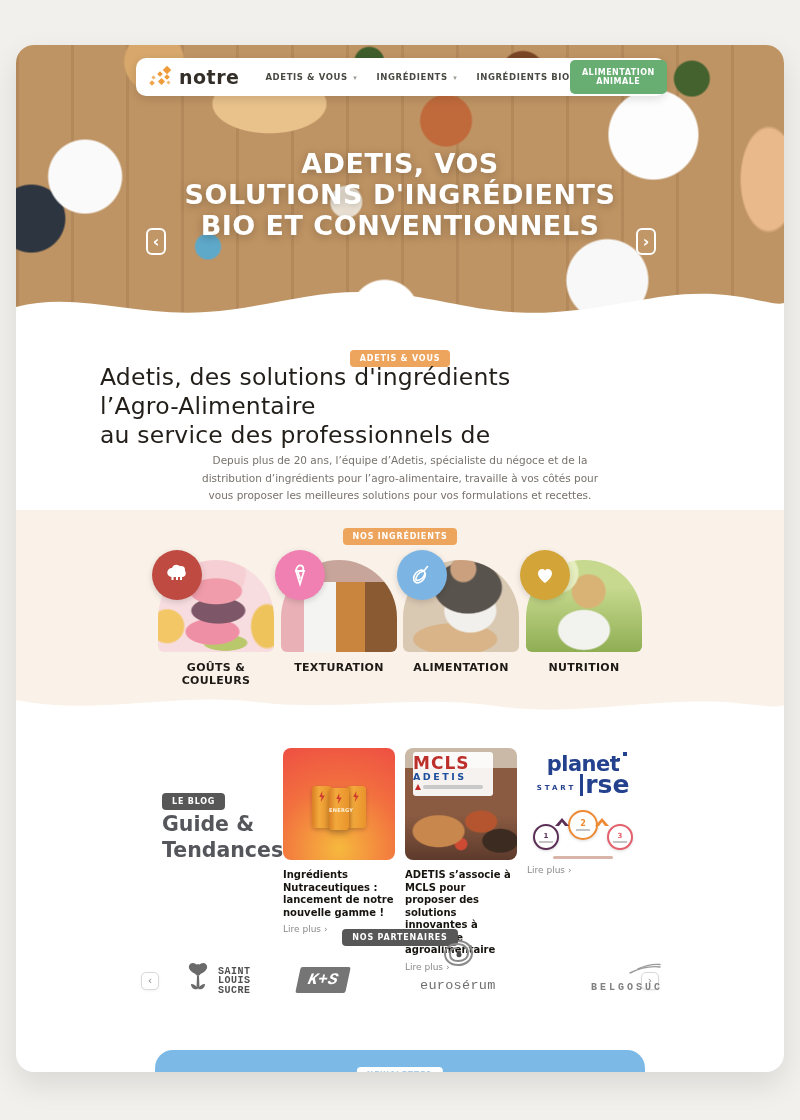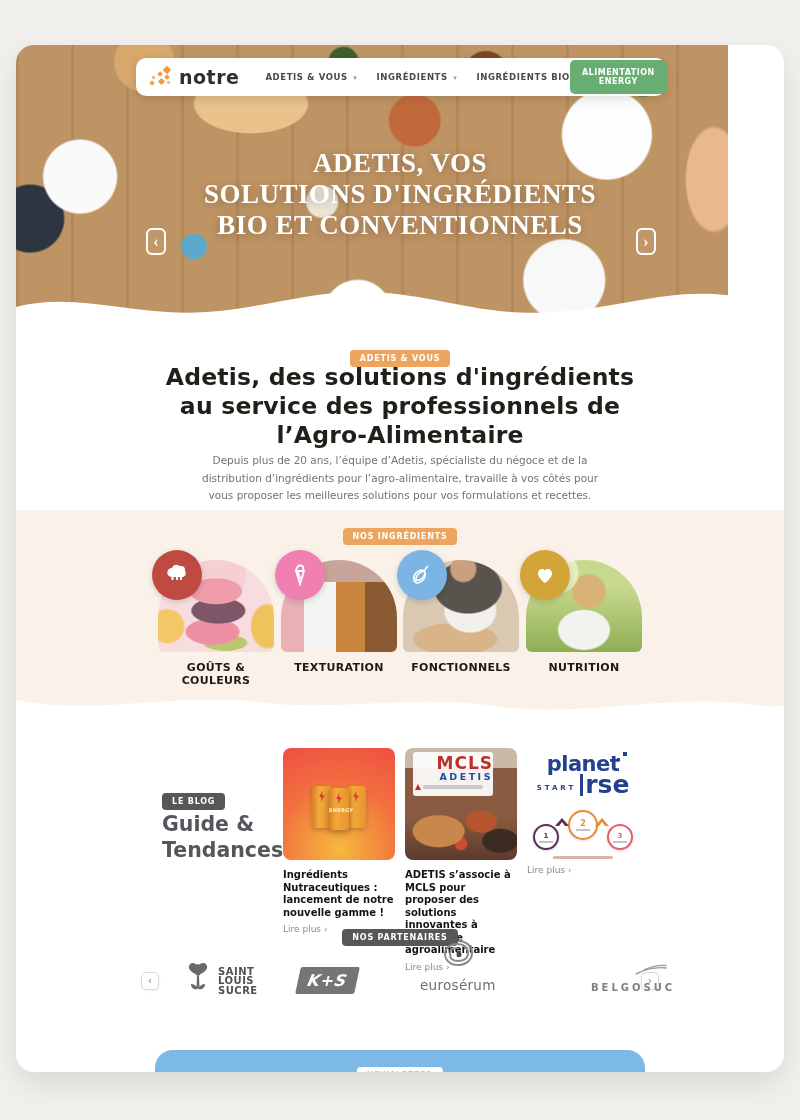--- a/index.html
+++ b/index.html
@@ -6,40 +6,39 @@
   html,body { width:800px; height:1120px; }
   body { background:#f2f0ed; font-family:"DejaVu Sans","Liberation Sans",sans-serif; position:relative; overflow:hidden; }
   .abs { position:absolute; }
   .page {
     position:absolute; left:16px; top:45px; width:768px; height:1027px;
     background:#ffffff; border-radius:18px; overflow:hidden;
     box-shadow:0 12px 30px rgba(0,0,0,.10);
   }
   
   .hero {
-    left:0; top:0; width:712px; height:280px;
+    left:0; top:0; width:768px; height:280px;
     background-color:#bf9464;
     background-image:
       radial-gradient(circle 46px at 83% 32%, #fdfdfd 44px, rgba(255,255,255,0) 46px),
       radial-gradient(circle 38px at 9% 47%, #fafafa 36px, rgba(255,255,255,0) 38px),
       radial-gradient(circle 42px at 77% 84%, #f8f8f8 40px, rgba(255,255,255,0) 42px),
       radial-gradient(circle 34px at 48% 96%, #ffffff 33px, rgba(255,255,255,0) 35px),
       radial-gradient(circle 19px at 48% 93%, #d8452f 18px, rgba(255,255,255,0) 20px),
       radial-gradient(ellipse 58px 30px at 33% 21%, #e8c18b 56px, rgba(255,255,255,0) 58px),
       radial-gradient(circle 26px at 56% 27%, #c06a3c 25px, rgba(255,255,255,0) 27px),
       radial-gradient(circle 22px at 66% 10%, #7a4526 21px, rgba(255,255,255,0) 23px),
       radial-gradient(circle 30px at 18% 6%, #d7a76b 29px, rgba(255,255,255,0) 31px),
       radial-gradient(circle 34px at 2% 62%, #2c3540 33px, rgba(255,255,255,0) 35px),
       radial-gradient(ellipse 28px 52px at 98% 48%, #e9b98b 27px, rgba(255,255,255,0) 29px),
       radial-gradient(circle 16px at 43% 56%, #efe6d8 15px, rgba(255,255,255,0) 17px),
       radial-gradient(circle 18px at 88% 12%, #44622e 17px, rgba(255,255,255,0) 19px),
       radial-gradient(circle 15px at 46% 6%, #3f5e2c 14px, rgba(255,255,255,0) 16px),
       radial-gradient(circle 13px at 25% 72%, #5ea8c9 12px, rgba(255,255,255,0) 14px),
       repeating-linear-gradient(90deg, rgba(92,58,26,.12) 0 3px, rgba(255,255,255,0) 3px 55px);
-    font-family: Liberation Serif, serif;
   }
   .hero-wave { left:0; top:236px; width:768px; height:46px; }
   .hero-title {
     left:64px; top:103px; width:640px; text-align:center;
     color:#ffffff; font-size:27px; font-weight:800; line-height:31px;
     letter-spacing:.5px; text-transform:uppercase;
     text-shadow:0 2px 10px rgba(0,0,0,.28);
   }
   .hero-arrow {
     top:183px; width:20px; height:27px; border:2px solid #ffffff; border-radius:6px;
@@ -67,22 +66,22 @@
     font-family:inherit;
   }
   
   .badge {
     display:inline-block; font-size:8px; font-weight:800; letter-spacing:.8px;
     color:#ffffff; background:#eda45c; border-radius:4px; padding:4px 10px; text-transform:uppercase;
   }
   .badge.dark { background:#575757; }
   .center-wrap { left:0; width:768px; text-align:center; }
   .about-heading {
-    left:84px; top:318px; width:600px; text-align:center;
-    font-size:23.5px; font-weight:700; color:#221e19; line-height:29px; letter-spacing:.2px;
+    left:84px; top:318px; width:600px; text-align:left;
+    font-size:23.5px; font-weight:400; color:#221e19; line-height:29px; letter-spacing:.2px;
   }
   .about-body {
     left:184px; top:407px; width:400px; text-align:center;
     font-size:10.5px; color:#77726c; line-height:17.5px;
   }
   
   .beige { left:0; top:465px; width:768px; height:181px; background:#faf2e9; }
   .beige-wave { left:0; top:645px; width:768px; height:36px; }
   .cat { width:116px; text-align:center; cursor:pointer; }
   .cat-dome { position:relative; width:116px; height:92px; border-radius:58px 58px 6px 6px; overflow:hidden; }
@@ -136,21 +135,21 @@
   .cans { position:relative; width:70px; height:52px; }
   .can { position:absolute; width:20px; height:42px; border-radius:4px;
     background:linear-gradient(90deg,#d97f25,#f3a93c 35%,#e8932b);
     box-shadow:0 2px 4px rgba(0,0,0,.2); }
   .can .bolt { position:absolute; left:6px; top:5px; width:8px; height:11px; background:#cf3b2e;
     clip-path:polygon(55% 0, 15% 55%, 45% 55%, 35% 100%, 85% 40%, 52% 40%); }
   .can .can-word { position:absolute; left:0; top:19px; width:100%; text-align:center;
     font-size:5px; font-weight:800; color:#fff2d8; letter-spacing:.3px; }
   .img-mcls { background:linear-gradient(180deg, #cbb9a8 0 18%, #8a5b41 18% 60%, #5d3a2c 100%); }
   .mcls-head { position:absolute; left:8px; top:4px; width:80px; height:44px;
-    background:rgba(255,255,255,.92); border-radius:3px; text-align:right; padding-top:2px; }
+    background:rgba(255,255,255,.92); border-radius:3px; text-align:left; padding-top:2px; }
   .mcls-title { font-size:17px; font-weight:800; color:#bd2f2a; letter-spacing:1px; line-height:18px; }
   .mcls-sub { font-size:9.5px; font-weight:800; color:#1d4f9e; letter-spacing:2.5px; line-height:10px; }
   .mcls-line { margin:3px auto 0; width:60px; height:4px; background:#c9c9c9; border-radius:2px; position:relative; }
   .mcls-line i { position:absolute; left:-8px; top:-1px; width:6px; height:6px; background:#c42a24;
     clip-path:polygon(50% 0,0 100%,100% 100%); }
   .mcls-bowls { position:absolute; left:0; top:48px; width:112px; height:64px;
     background-image:
       radial-gradient(ellipse 26px 16px at 30% 55%, #c8874c 25px, rgba(0,0,0,0) 27px),
       radial-gradient(ellipse 16px 11px at 68% 40%, #b5552f 15px, rgba(0,0,0,0) 17px),
       radial-gradient(ellipse 18px 12px at 85% 70%, #3c2b20 17px, rgba(0,0,0,0) 19px),
@@ -172,21 +171,21 @@
   .step-arrow { position:absolute; width:14px; height:8px; }
   .caption-bar { position:absolute; left:26px; top:46px; width:60px; height:3px; background:#d8b5a8; border-radius:2px; }
   
   .partner-arrow {
     top:927px; width:18px; height:18px; background:#ffffff; border:1px solid #d9d9d9; border-radius:5px;
     color:#8a8a8a; font-size:11px; line-height:16px; text-align:center; cursor:pointer;
     box-shadow:0 1px 3px rgba(0,0,0,.06);
   }
   .partner-arrow.prev { left:125px; }
   .partner-arrow.next { left:625px; }
-  .partner { color:#6e6e6e; cursor:pointer; }
+  .partner { color:#6e6e6e; cursor:pointer;font-family:Liberation Mono, monospace; }
   .sls { display:flex; align-items:center; gap:5px; }
   .sls-text { font-size:10px; font-weight:700; color:#4f4f4f; line-height:9.5px; letter-spacing:.5px; text-transform:uppercase; }
   .ks-box { background:#757575; transform:skewX(-12deg); border-radius:2px; padding:4px 10px; }
   .ks-text { transform:skewX(12deg); color:#ffffff; font-weight:800; font-style:italic; font-size:16px; letter-spacing:.5px; }
   .euroserum { text-align:center; }
   .euroserum-text { font-size:13.5px; color:#6f6f6f; font-weight:500; letter-spacing:.3px; }
   .belgosuc { text-align:center;margin-left:48px; }
   .belgosuc-text { font-size:10px; color:#808080; letter-spacing:3px; font-weight:600; }
   
   .newsletter { left:139px; top:1005px; width:490px; height:70px; background:#7cb9e7; border-radius:18px; }
@@ -233,30 +232,30 @@
         <span class="nav-caret">▾</span>
       </span>
       <span class="nav-item">
         <span>INGRÉDIENTS</span>
         <span class="nav-caret">▾</span>
       </span>
       <span class="nav-item">
         <span>INGRÉDIENTS BIO</span>
       </span>
     </div>
-    <button class="cta-btn">ALIMENTATION ENERGY</button>
+    <button class="cta-btn">ALIMENTATION ANIMALE</button>
   </div>
 
   <div class="abs center-wrap" style="top:301px;">
     <span class="badge">ADETIS &amp; VOUS</span>
   </div>
   <h1 class="abs about-heading">
     <div>Adetis, des solutions d'ingrédients</div>
+    <div>l’Agro-Alimentaire</div>
     <div>au service des professionnels de</div>
-    <div>l’Agro-Alimentaire</div>
   </h1>
   <p class="abs about-body">Depuis plus de 20 ans, l’équipe d’Adetis, spécialiste du négoce et de la distribution d’ingrédients pour l’agro-alimentaire, travaille à vos côtés pour vous proposer les meilleures solutions pour vos formulations et recettes.</p>
 
   <div class="abs beige"></div>
   <svg class="abs beige-wave" viewBox="0 0 768 36" preserveAspectRatio="none">
     <path d="M0,10 C80,26 160,2 240,12 C320,22 400,4 480,16 C560,28 640,6 720,13 C750,16 760,18 768,15 L768,0 L0,0 Z" fill="#faf2e9"></path>
   </svg>
   <div class="abs cat" style="left:142px;top:515px;">
     <div class="cat-circle" style="left:-6px;top:-10px;background:#bf4a41;">
       <svg width="26" height="26" viewBox="0 0 26 26">
@@ -290,21 +289,21 @@
     <div class="cat-circle" style="left:-6px;top:-10px;background:#7cb5e3;">
       <svg width="26" height="26" viewBox="0 0 26 26">
           <g fill="none" stroke="#ffffff" stroke-width="1.6" stroke-linecap="round">
             <path d="M18.5 4.5l-4 5"></path>
             <ellipse cx="10.5" cy="14.5" rx="5" ry="7" transform="rotate(38 10.5 14.5)"></ellipse>
             <path d="M13.5 9.5c-4 1-7 5-6.5 9M16 11.5c-1 4-4.5 7-8.5 7"></path>
           </g>
         </svg>
     </div>
     <div class="cat-dome dome-baker"></div>
-    <div class="cat-label">FONCTIONNELS</div>
+    <div class="cat-label">ALIMENTATION</div>
   </div>
 
   <div class="abs cat" style="left:510px;top:515px;">
     <div class="cat-circle" style="left:-6px;top:-10px;background:#d3a437;">
       <svg width="26" height="26" viewBox="0 0 26 26">
           <path fill="#ffffff" d="M13 21s-7-4.8-7-9.5C6 8.5 8 7 10.2 7c1.4 0 2.3.7 2.8 1.5C13.5 7.7 14.4 7 15.8 7 18 7 20 8.5 20 11.5 20 16.2 13 21 13 21z"></path>
         </svg>
     </div>
     <div class="cat-dome dome-woman"></div>
     <div class="cat-label">NUTRITION</div>

